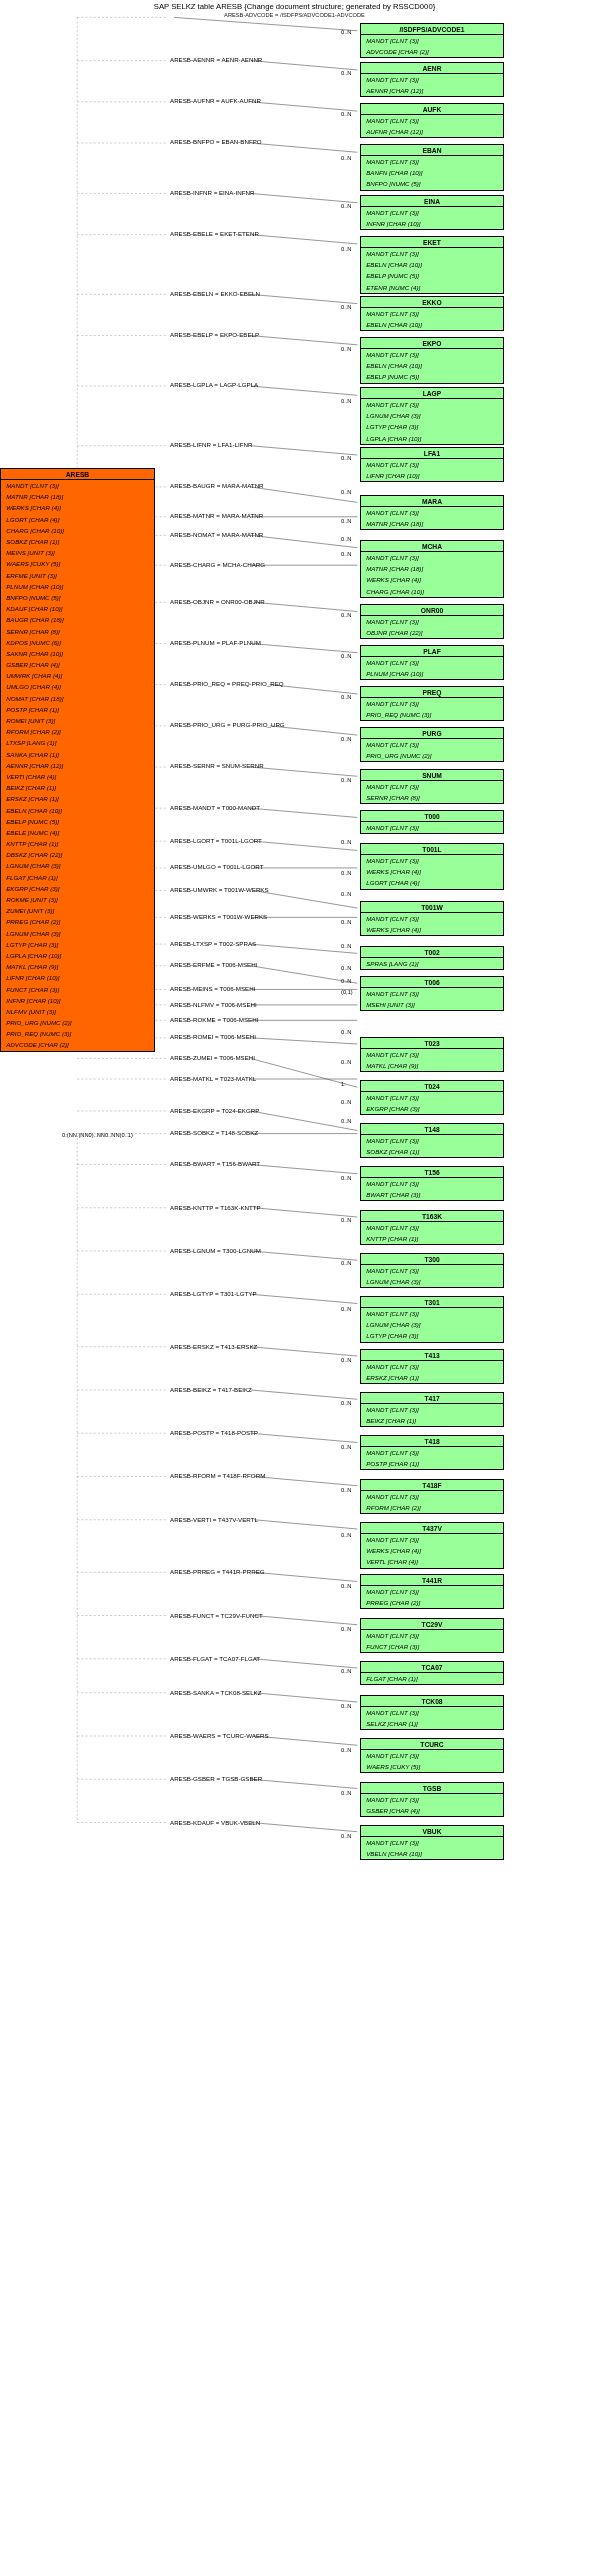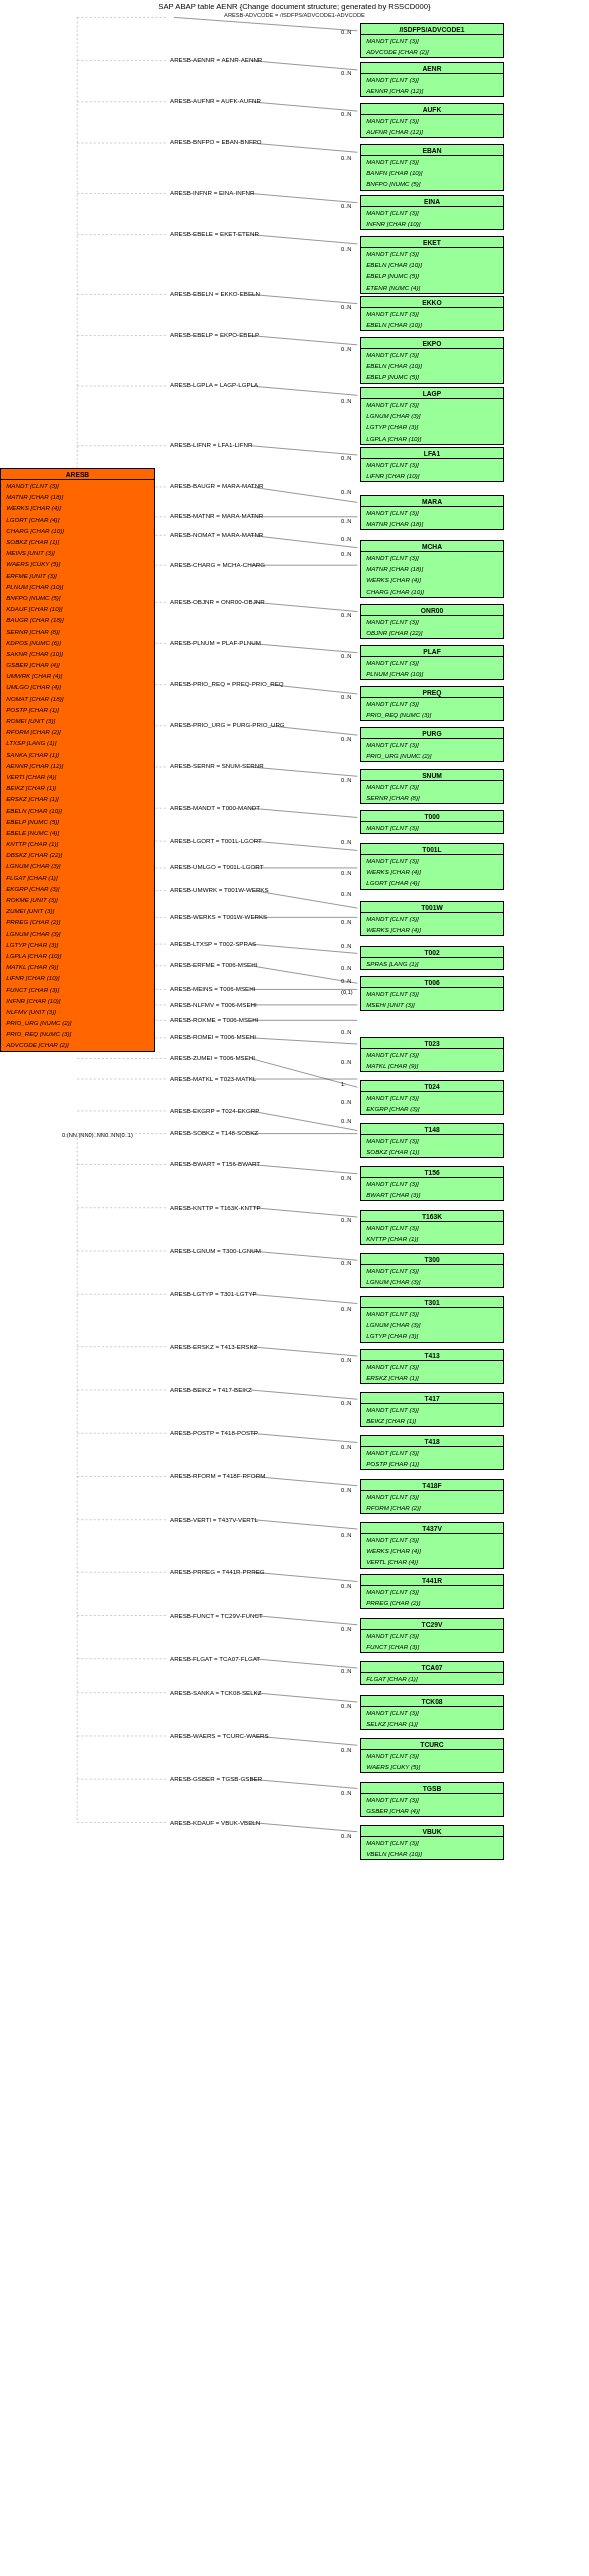--- a/index.html
+++ b/index.html
@@ -100,21 +100,21 @@
   left: 0;
   width: 589px;
   height: 3092px;
   pointer-events: none;
 }
 </style>
 </head>
 <body>
 
 <div class="canvas" id="canvas" style="min-height: 1926px;">
-  <div class="title">SAP ABAP table AENR {Change document structure; generated by RSSCD000}</div>
+  <div class="title">SAP SELKZ table ARESB {Change document structure; generated by RSSCD000}</div>
   <div class="subtitle">ARESB-ADVCODE = /ISDFPS/ADVCODE1-ADVCODE</div>
 
   <svg class="lines" id="svg-lines" height="1926" viewBox="0 0 1144 6002" width="589">
       <line x1="150" y1="32" x2="324" y2="32" stroke="#999" stroke-width="1" stroke-dasharray="4,4"></line>
       <line x1="338" y1="32" x2="694" y2="58" stroke="#333" stroke-width="1"></line>
       <line x1="150" y1="116" x2="324" y2="116" stroke="#999" stroke-width="1" stroke-dasharray="4,4"></line>
       <line x1="486.8" y1="116" x2="694" y2="134" stroke="#333" stroke-width="1"></line>
       <line x1="150" y1="196" x2="324" y2="196" stroke="#999" stroke-width="1" stroke-dasharray="4,4"></line>
       <line x1="486.8" y1="196" x2="694" y2="214" stroke="#333" stroke-width="1"></line>
       <line x1="150" y1="276" x2="324" y2="276" stroke="#999" stroke-width="1" stroke-dasharray="4,4"></line>

